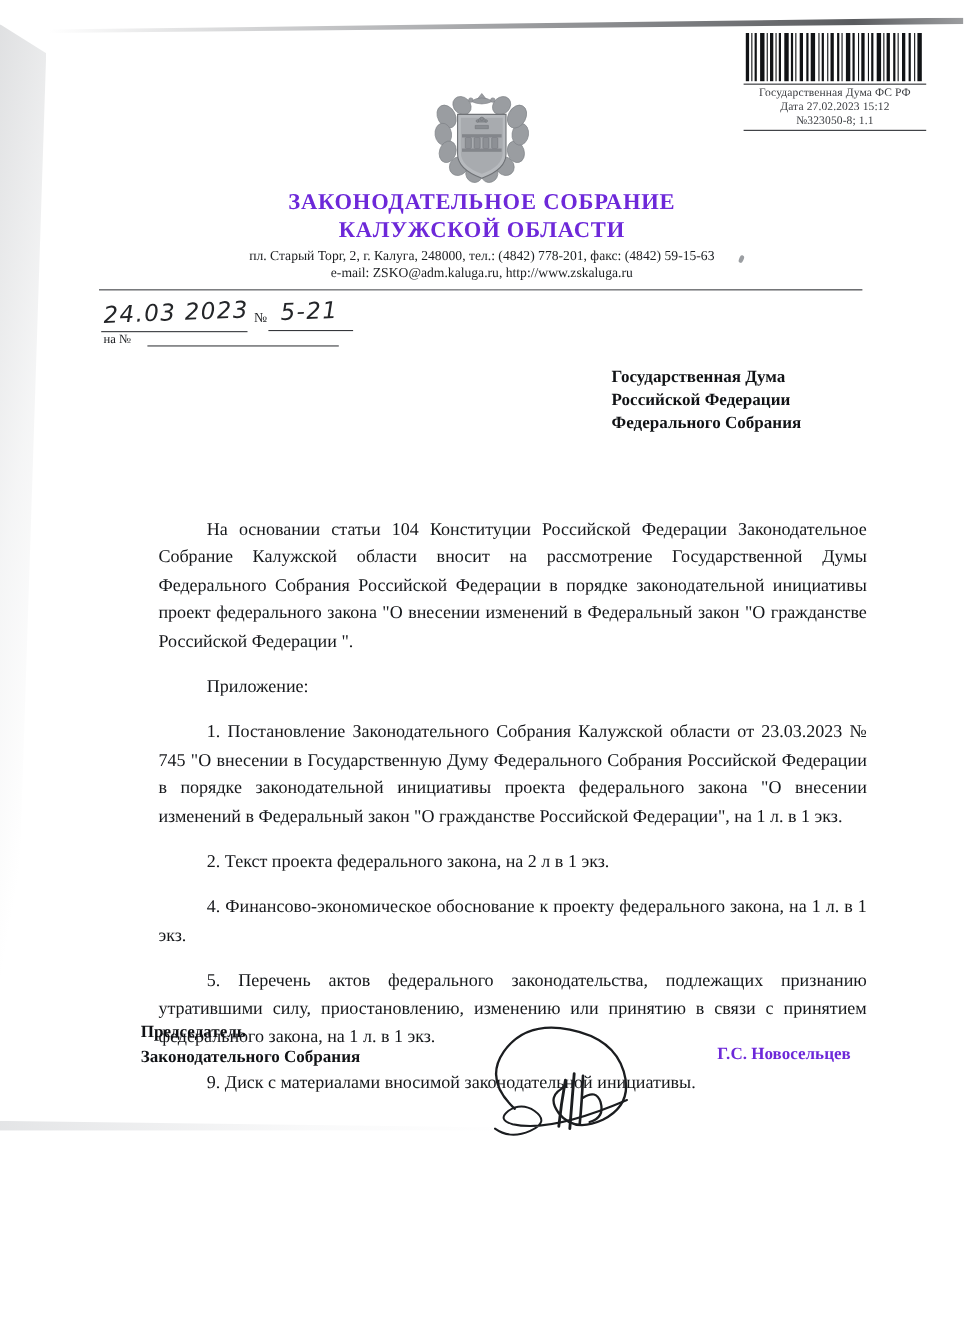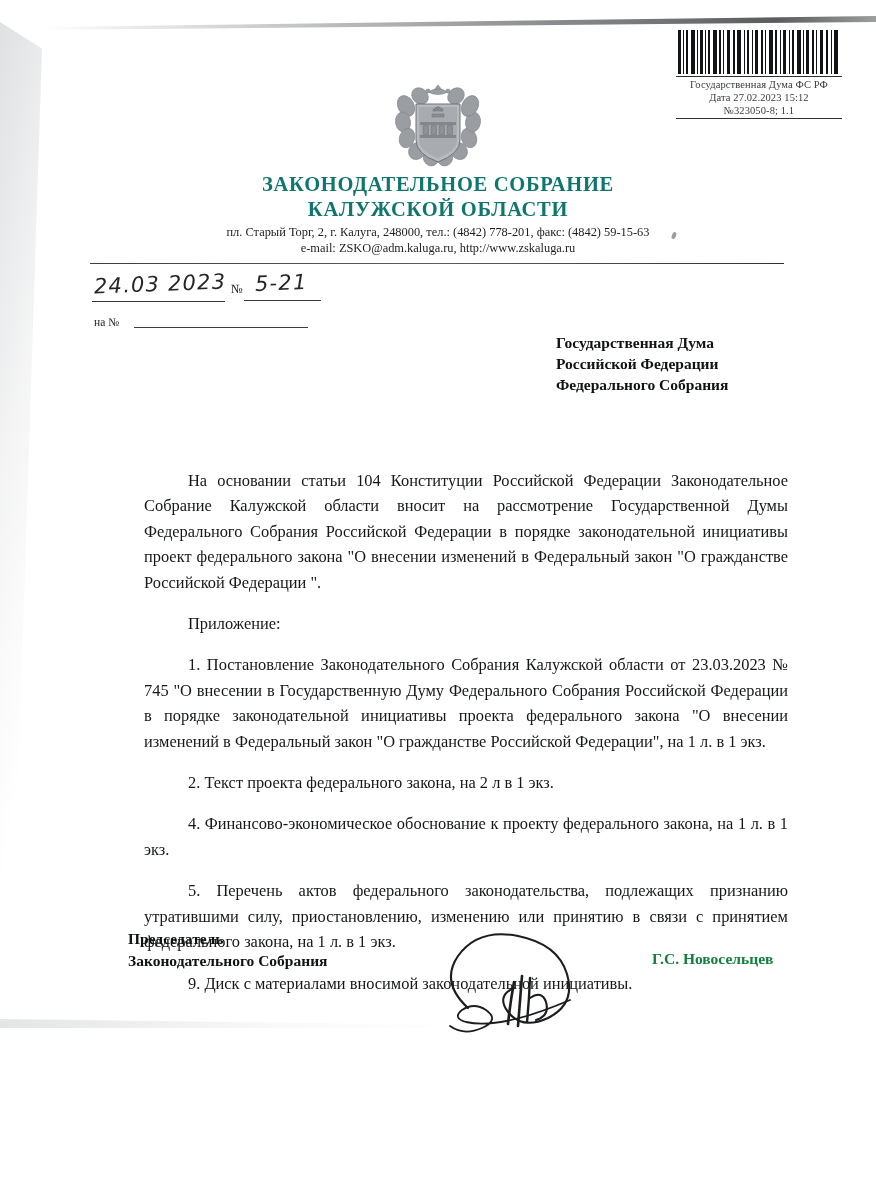--- a/index.html
+++ b/index.html
@@ -92,21 +92,21 @@
   .org-title {
     position: absolute;
     left: 0; top: 172px;
     width: 876px;
     text-align: center;
     font-family: "Liberation Serif", "DejaVu Serif", serif;
     font-weight: bold;
     font-size: 20.5px;
     line-height: 25px;
     letter-spacing: 0.7px;
-    color: #0f766e;
+    color: #6d28d9;
   }
   .org-contacts {
     position: absolute;
     left: 0; top: 224px;
     width: 876px;
     text-align: center;
     font-size: 12.4px;
     line-height: 16px;
     color: #1c1e21;
   }
@@ -149,21 +149,21 @@
     background: #35373b;
   }
   .ref-underline-2 {
     position: absolute;
     left: 152px; top: 28px;
     width: 77px; height: 1px;
     background: #35373b;
   }
   .ref-row2 {
     position: absolute;
-    left: 0; top: 42px;
+    left: 0; top: 29px;
     width: 250px;
     height: 20px;
   }
   .na-label {
     position: absolute;
     left: 2px; top: 2px;
     font-size: 11.5px;
     color: #1c1e21;
   }
   .ref-underline-3 {
@@ -205,21 +205,21 @@
     font-weight: bold;
     font-size: 15.5px;
     line-height: 22px;
     color: #101215;
   }
   .sig-name {
     position: absolute;
     left: 652px; top: 950px;
     font-weight: bold;
     font-size: 15.5px;
-    color: #15803d;
+    color: #6d28d9;
     white-space: nowrap;
   }
   .signature-mark {
     position: absolute;
     left: 430px; top: 930px;
     width: 200px;
     height: 110px;
   }
 </style>
 </head>

